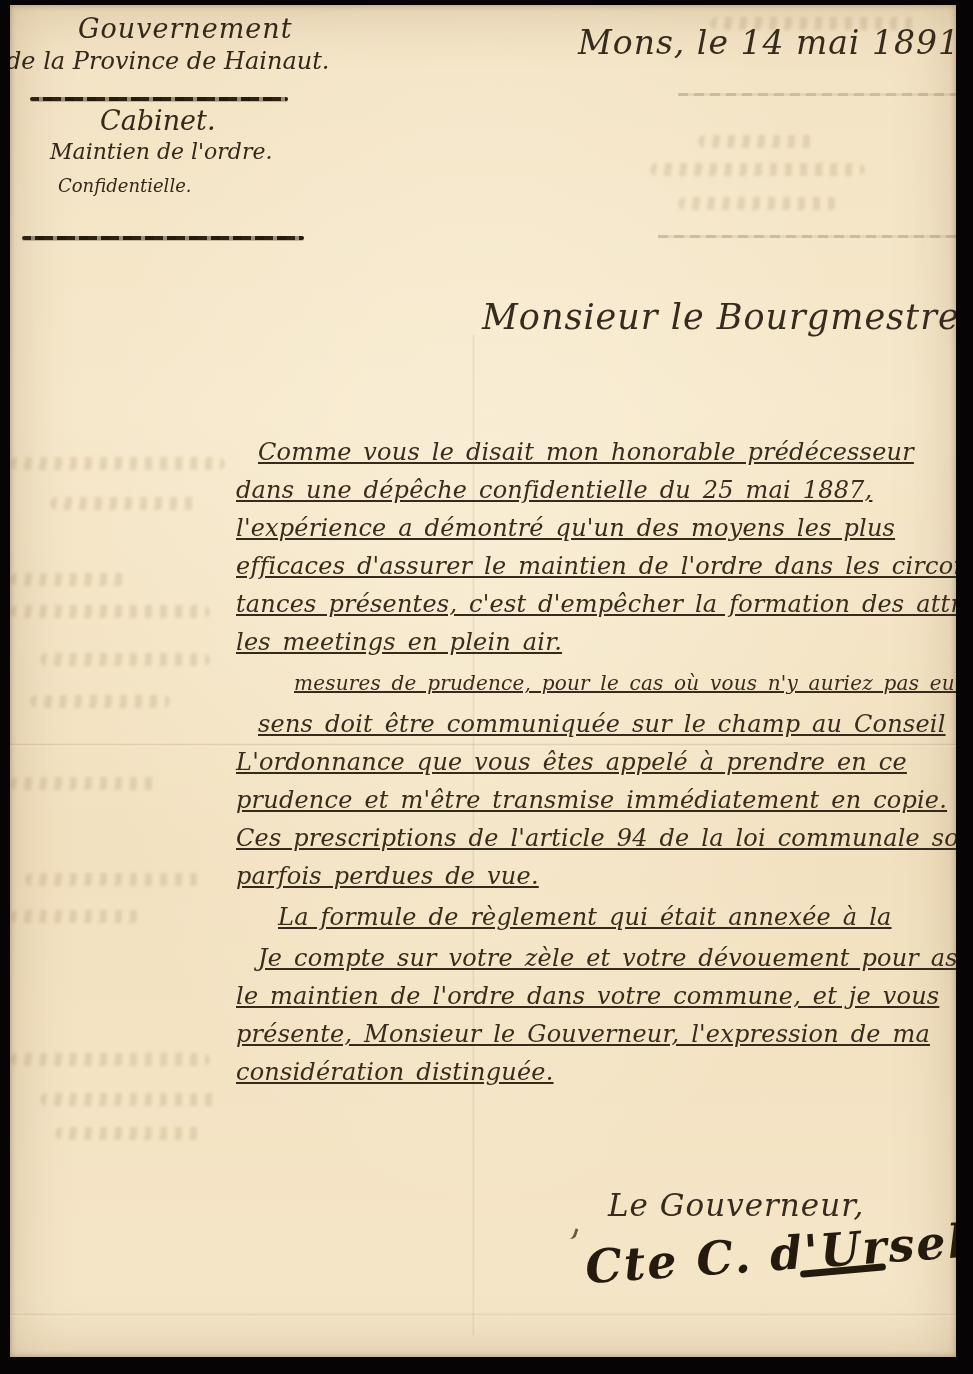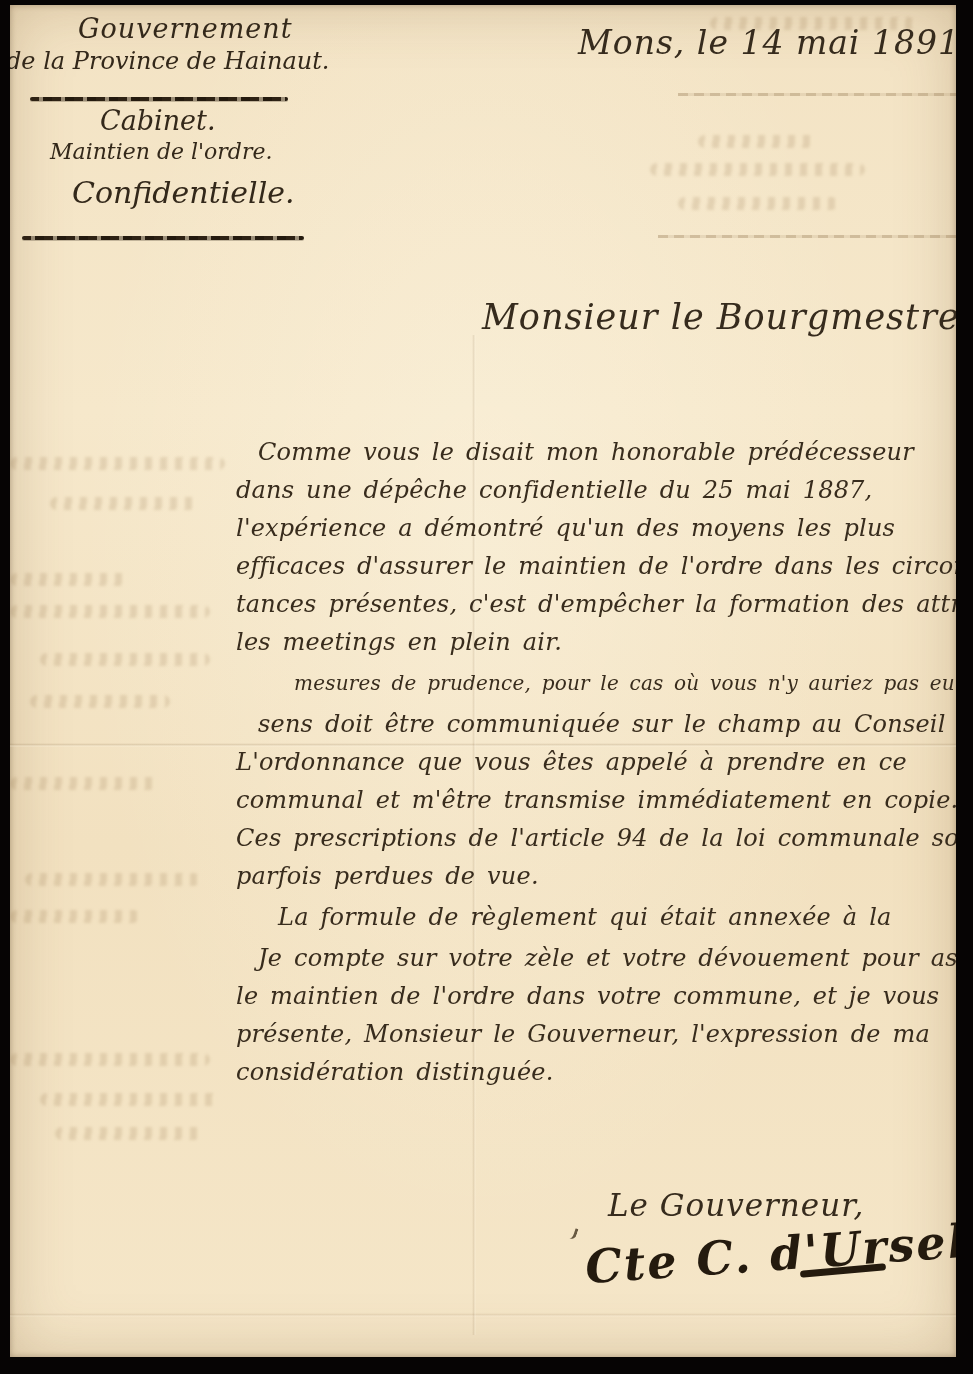--- a/index.html
+++ b/index.html
@@ -20,21 +20,21 @@
     color:#352a1c;
   }
   .hand{font-style:italic;color:#362b1d;}
   
   .letterhead{position:absolute;left:0;top:4px;width:310px;}
   .lh-line{position:absolute;white-space:nowrap;font-style:italic;color:#33281a;text-align:right;}
   .lh-gov1{left:68px;top:4px;font-size:27px;letter-spacing:1px;}
   .lh-gov2{left:-4px;top:38px;font-size:24px;}
   .lh-cab{left:76px;top:96px;font-size:27px;margin-left:14px;}
   .lh-maintien{left:40px;top:130px;font-size:22px;}
-  .lh-conf{left:62px;top:166px;font-size:30px;}
+  .lh-conf{left:48px;top:166px;font-size:18px;}
   .rule{
     position:absolute;height:4px;border-radius:2px;
     background:repeating-linear-gradient(90deg,#2e2214 0 9px, rgba(46,34,20,.45) 9px 13px, #241a0e 13px 22px);
     box-shadow:0 1px 0 rgba(46,34,20,.25);
   }
   .rule1{left:20px;top:88px;width:258px;}
   .rule2{left:12px;top:227px;width:282px;}
   
   .ghost-rule{position:absolute;height:3px;opacity:.4;filter:blur(.6px);
     background:repeating-linear-gradient(90deg,rgba(130,100,60,.8) 0 10px, rgba(130,100,60,.3) 10px 16px);}
@@ -42,21 +42,21 @@
   .ghost-rule2{left:648px;top:230px;width:298px;}
   
   .dateline{position:absolute;left:568px;top:18px;font-size:33px;white-space:nowrap;letter-spacing:1px;}
   .salutation{position:absolute;left:472px;top:292px;font-size:35px;white-space:nowrap;letter-spacing:1px;}
   
   .body-block{position:absolute;left:226px;top:428px;width:716px;}
   .line{
     font-style:italic;font-size:24px;line-height:38px;white-space:nowrap;
     letter-spacing:.2px;word-spacing:4px;color:#382c1d;
   }
-  .para{margin:0 16px 3px 0;}
+  .para{margin:0 16px 3px 0;text-decoration:underline;}
   .ind20 .line:first-child{padding-left:22px;}
   .ind55 .line:first-child{padding-left:58px;}
   .ind40 .line:first-child{padding-left:42px;}
   .line.small{font-size:20px;line-height:38px;}
   
   .closing{position:absolute;left:598px;top:1182px;font-size:31px;white-space:nowrap;letter-spacing:1px;}
   .signature{
     position:absolute;left:575px;top:1222px;font-size:46px;font-weight:bold;
     font-style:italic;white-space:nowrap;transform:rotate(-4deg);color:#241a0e;
     letter-spacing:2px;
@@ -130,21 +130,21 @@
         <div class="line">efficaces d'assurer le maintien de l'ordre dans les circons-</div>
         <div class="line">tances présentes, c'est d'empêcher la formation des attroupe-</div>
         <div class="line">les meetings en plein air.</div>
       </div>
       <div class="para ind55">
         <div class="line small">mesures de prudence, pour le cas où vous n'y auriez pas eu recours.</div>
       </div>
       <div class="para ind20">
         <div class="line">sens doit être communiquée sur le champ au Conseil</div>
         <div class="line">L'ordonnance que vous êtes appelé à prendre en ce</div>
-        <div class="line">communal et m'être transmise immédiatement en copie.</div>
+        <div class="line">prudence et m'être transmise immédiatement en copie.</div>
         <div class="line">Ces prescriptions de l'article 94 de la loi communale sont</div>
         <div class="line">parfois perdues de vue.</div>
       </div>
       <div class="para ind40">
         <div class="line">La formule de règlement qui était annexée à la</div>
       </div>
       <div class="para ind20">
         <div class="line">Je compte sur votre zèle et votre dévouement pour assurer</div>
         <div class="line">le maintien de l'ordre dans votre commune, et je vous</div>
         <div class="line">présente, Monsieur le Gouverneur, l'expression de ma</div>

